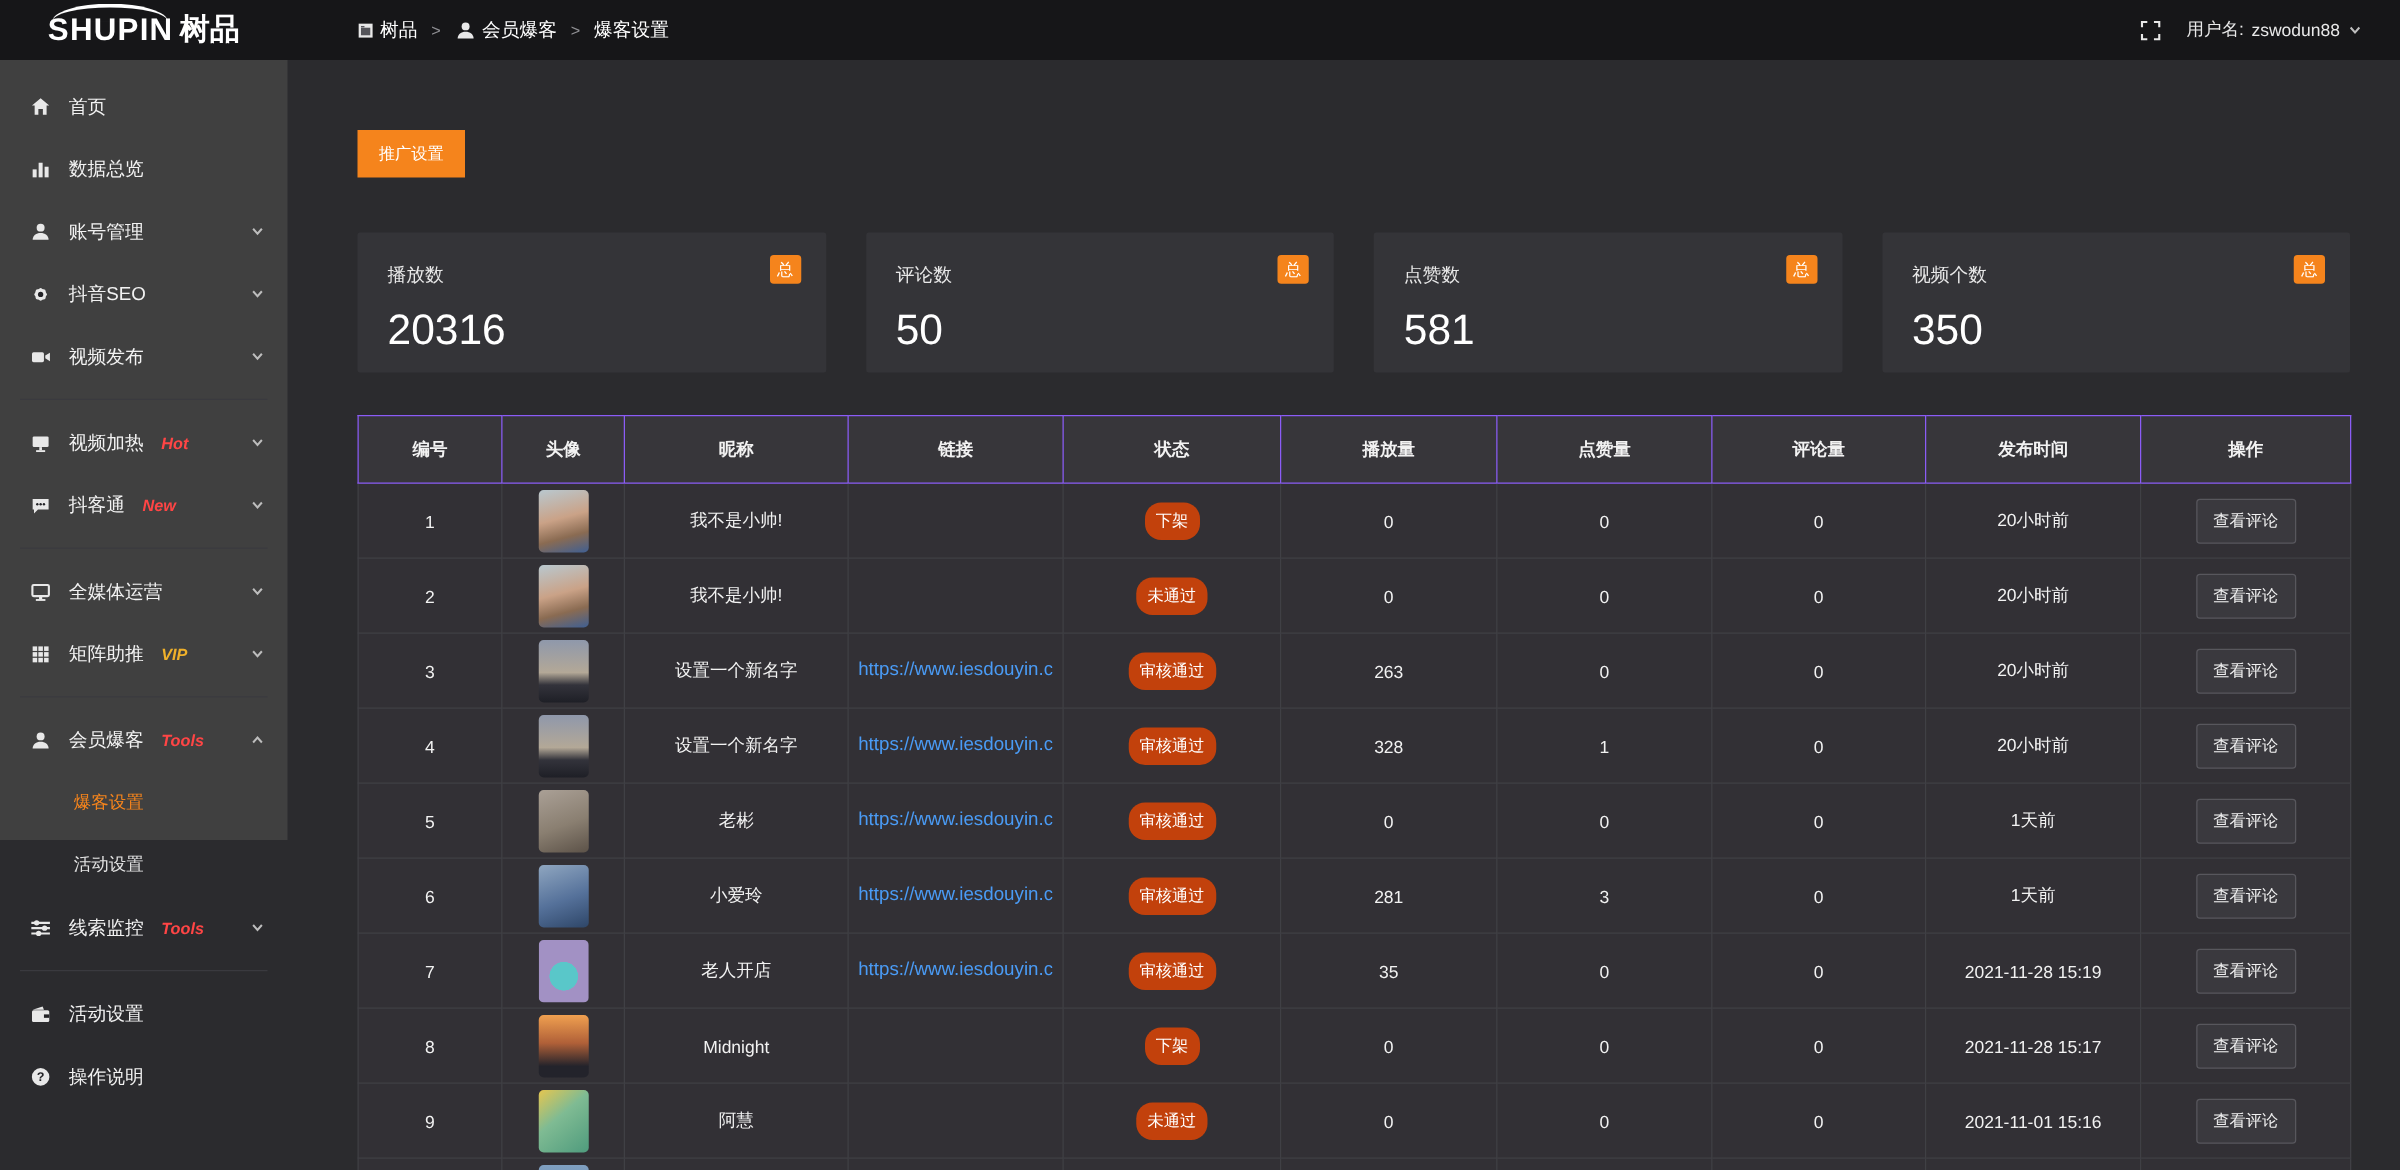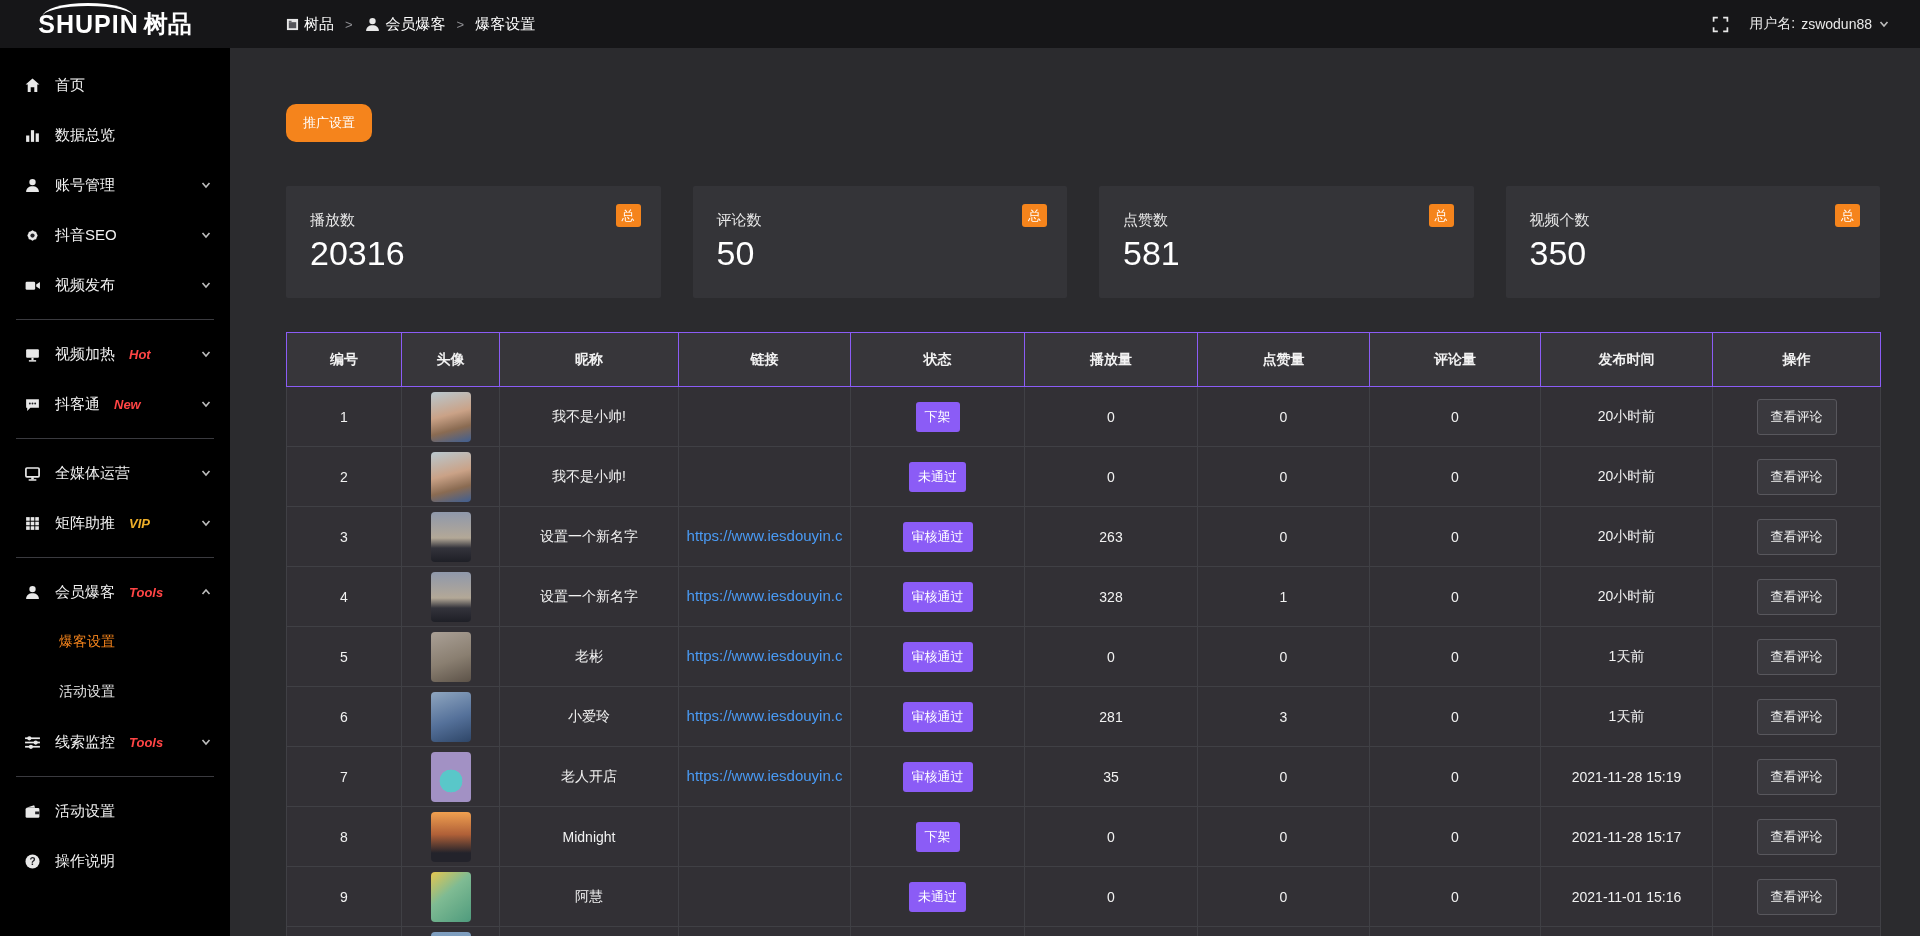--- a/index.html
+++ b/index.html
@@ -15,54 +15,54 @@
     border-top:3px solid #fff; border-radius:50% 50% 0 0 / 100% 100% 0 0; }
   .logo-cn { font-weight:700; font-size:24px; color:#fff; line-height:1; }
   .breadcrumb { margin-left:56px; display:flex; align-items:center; gap:11px; font-size:15px; color:#fff; }
   .crumb { display:flex; align-items:center; gap:5px; cursor:pointer; }
   .crumb-sep { color:#8f8f93; font-size:13px; }
   .topbar-right { margin-left:auto; margin-right:30px; display:flex; align-items:center; gap:20px; font-size:14px; }
   .fs-icon { display:flex; cursor:pointer; }
   .user-box { display:flex; align-items:center; gap:6px; cursor:pointer; }
 
   
-  .sidebar { position:fixed; top:48px; left:0; width:230px; height:888px; background:#000000; padding-top:12px; }
+  .sidebar { position:fixed; top:48px; left:0; width:230px; height:624px; background:#404040; padding-top:12px; }
   .side-item { height:50px; display:flex; align-items:center; padding:0 18px 0 24px;
     font-size:15px; color:#f2f2f2; cursor:pointer; }
   .side-item .s-icon { width:18px; margin-right:13px; display:flex; align-items:center; }
   .side-badge { margin-left:14px; font-size:13px; font-style:italic; font-weight:bold; }
   .badge-red  { color:#ff4545; }
   .badge-gold { color:#efb02a; }
   .side-chevron { margin-left:auto; display:flex; }
   .side-divider { height:1px; background:#3a3a3f; margin:9px 16px; }
   .side-subitem { height:50px; display:flex; align-items:center; padding-left:59px;
     font-size:14px; color:#e2e2e2; cursor:pointer; }
   .side-subitem.active { color:#f5841c; }
 
   
   .main { position:absolute; top:48px; left:230px; width:1690px; height:888px;
     padding:56px 40px 0 56px; }
-  .promo-btn { display:inline-block; background:#f5841c; color:#fff; border:none; border-radius:10px;
+  .promo-btn { display:inline-block; background:#f5841c; color:#fff; border:none; border-radius:0;
     font-size:13px; padding:10px 17px; cursor:pointer; font-family:inherit; }
 
   .cards { display:flex; gap:32px; margin-top:44px; }
   .card { flex:1; height:112px; background:#343438; border-radius:2px; position:relative; padding:21px 24px; }
   .card-label { font-size:15px; color:#e8e8e8; margin-top:4px; }
-  .card-value { font-size:34px; color:#fff; margin-top:4px; }
+  .card-value { font-size:34px; color:#fff; margin-top:15px; }
   .card-badge { position:absolute; top:18px; right:20px; background:#f5841c; color:#fff;
     font-size:13px; line-height:1; padding:5px 6px; border-radius:3px; }
 
   .table-wrap { margin-top:34px; }
   table { width:100%; border-collapse:collapse; table-layout:fixed; }
   th { height:54px; background:#37363a; border:1px solid #8b5cf6; font-size:14px; font-weight:700; color:#f2f2f2; }
   td { height:60px; background:#323035; border:1px solid #404045; text-align:center;
     font-size:14px; color:#f2f2f2; vertical-align:middle; }
   .avatar { display:inline-block; width:40px; height:50px; border-radius:4px; vertical-align:middle; }
-  .status-badge { display:inline-block; background:#8b5cf6; color:#fff; font-size:13px;
-    padding:6px 9px; border-radius:3px; cursor:pointer; }
+  .status-badge { display:inline-block; background:#c2410c; color:#fff; font-size:13px;
+    padding:6px 9px; border-radius:13px; cursor:pointer; }
   .cell-link { color:#4a9bf5; font-size:15px; text-decoration:none; white-space:nowrap;
     overflow:hidden; display:inline-block; max-width:160px; cursor:pointer; }
   .action-btn { background:#3a393e; border:1px solid #58575d; color:#f0f0f0; border-radius:3px;
     font-size:13px; padding:8px 13px; cursor:pointer; font-family:inherit; }
 
   
   .av-boy    { background:linear-gradient(165deg,#b9c8cf 0%,#caa287 45%,#8a6b52 72%,#3f5f93 100%); }
   .av-dusk   { background:linear-gradient(180deg,#8f98ab 0%,#b3a897 52%,#33333b 72%,#1e1f26 100%); }
   .av-man    { background:linear-gradient(160deg,#aaa096 0%,#8a7f71 55%,#5c5248 100%); }
   .av-blue   { background:linear-gradient(160deg,#8fa6c0 0%,#55719a 55%,#2e4668 100%); }

